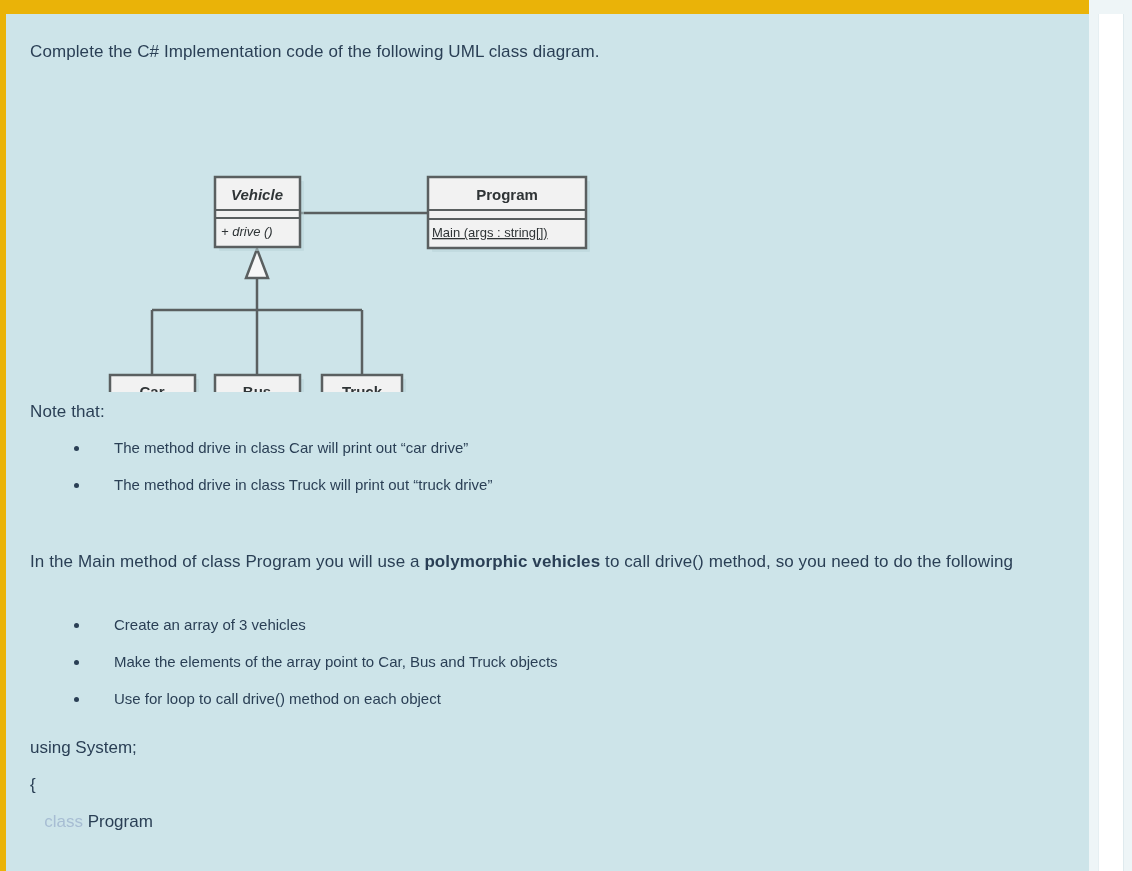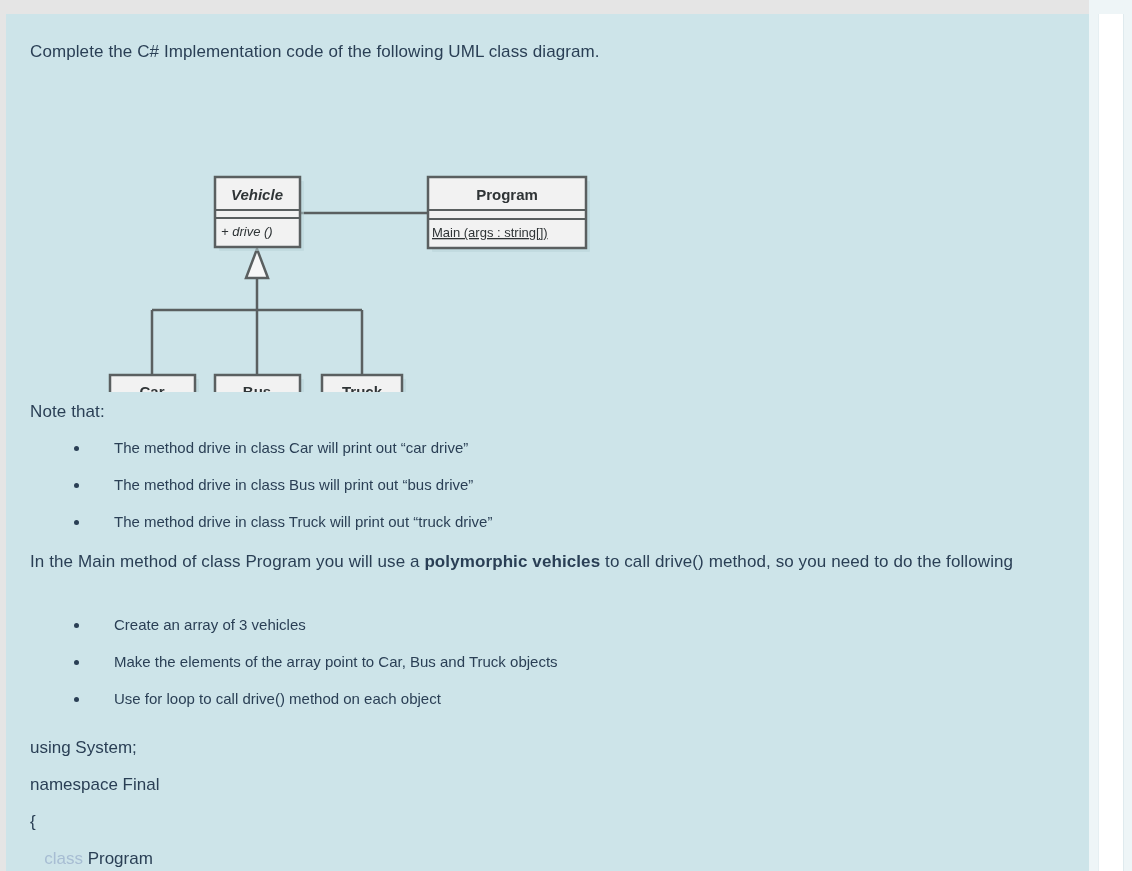--- a/index.html
+++ b/index.html
@@ -12,21 +12,21 @@
     background: #ffffff;
     font-family: "Liberation Sans", sans-serif;
     overflow: hidden;
   }
 
   
   #app {
     position: relative;
     width: 1132px;
     height: 871px;
-    background: #e5e5e5;
+    background: #eab308;
   }
 
   
   #content-panel {
     position: absolute;
     left: 6px;
     top: 14px;
     width: 1083px;
     height: 857px;
     background: #cde4e9;
@@ -277,24 +277,20 @@
       <span>Note that:</span>
     </div>
 
     <div class="bullets-1">
       <div class="bullet-row">
         <span class="dot"></span>
         <span class="btext">The method drive in class Car will print out “car drive”</span>
       </div>
       <div class="bullet-row">
         <span class="dot"></span>
-        <span class="btext">The method drive in class Bus will print out “bus drive”</span>
-      </div>
-      <div class="bullet-row">
-        <span class="dot"></span>
         <span class="btext">The method drive in class Truck will print out “truck drive”</span>
       </div>
     </div>
 
     <div class="para mid-para">
       <span>In the Main method of class Program you will use a </span><b class="strong">polymorphic vehicles</b><span> to call drive() method, so you need to do the following</span>
     </div>
 
     <div class="bullets-2">
       <div class="bullet-row">
@@ -306,21 +302,20 @@
         <span class="btext">Make the elements of the array point to Car, Bus and Truck objects</span>
       </div>
       <div class="bullet-row">
         <span class="dot"></span>
         <span class="btext">Use for loop to call drive() method on each object</span>
       </div>
     </div>
 
     <div class="code-block">
       <span class="code-line">using System;</span>
-      <span class="code-line">namespace Final</span>
       <span class="code-line">{</span>
       <span class="code-line">&nbsp;&nbsp;&nbsp;<span class="kw">class</span><span> Program</span></span>
     </div>
 
   </div>
 
   <div id="scroll-gutter">
     <div id="scroll-track">
       <div id="scroll-thumb"></div>
     </div>

